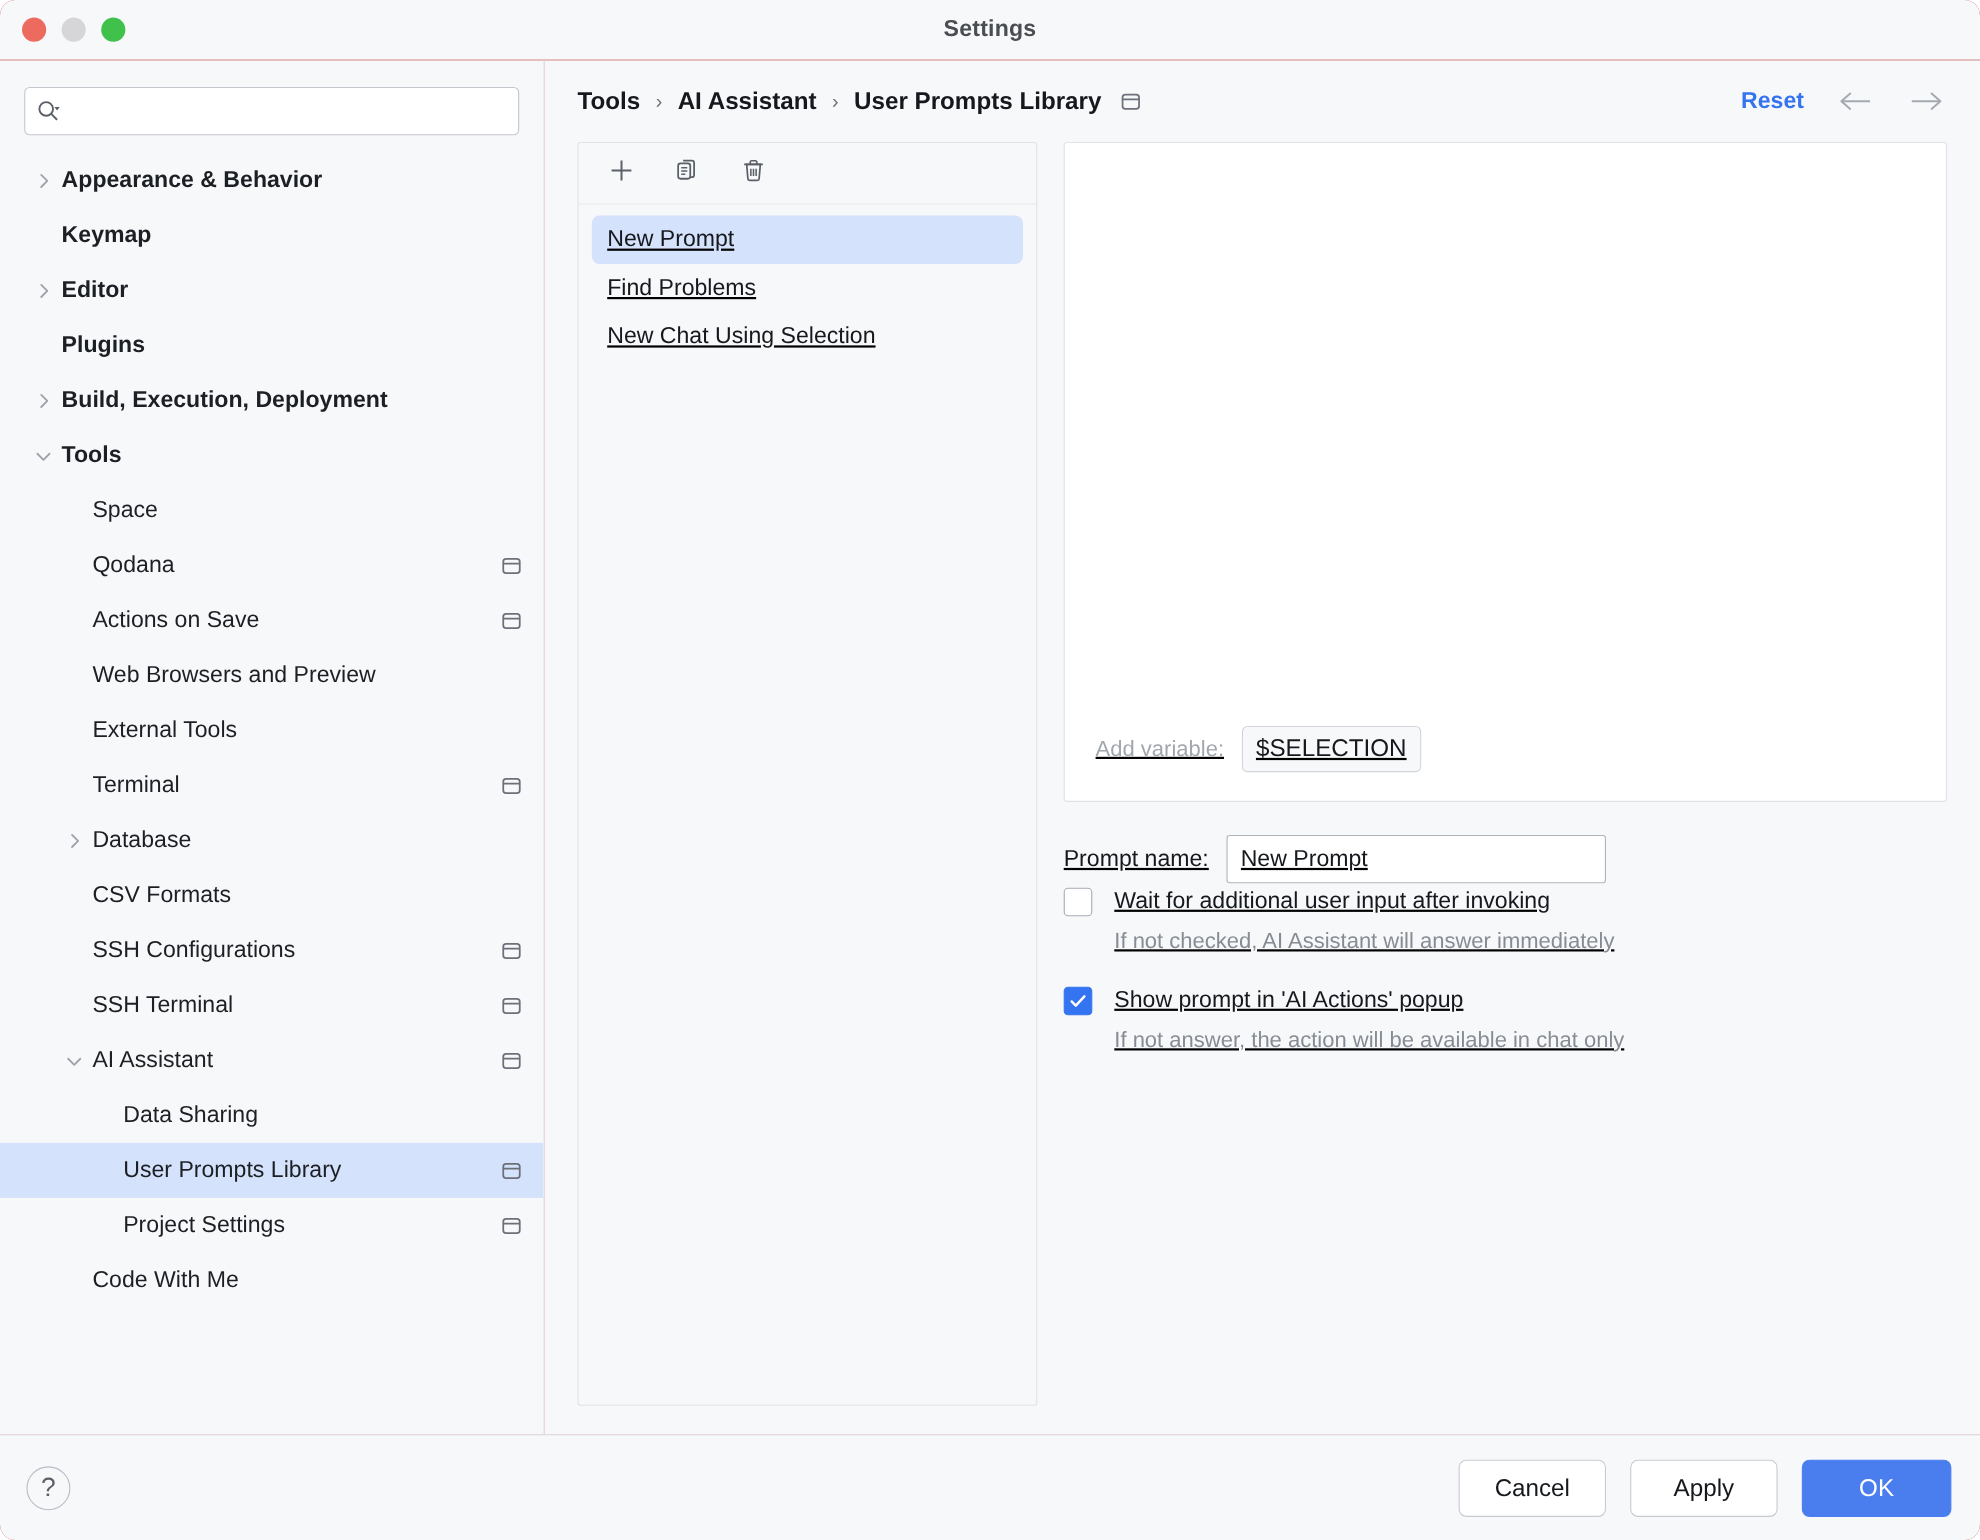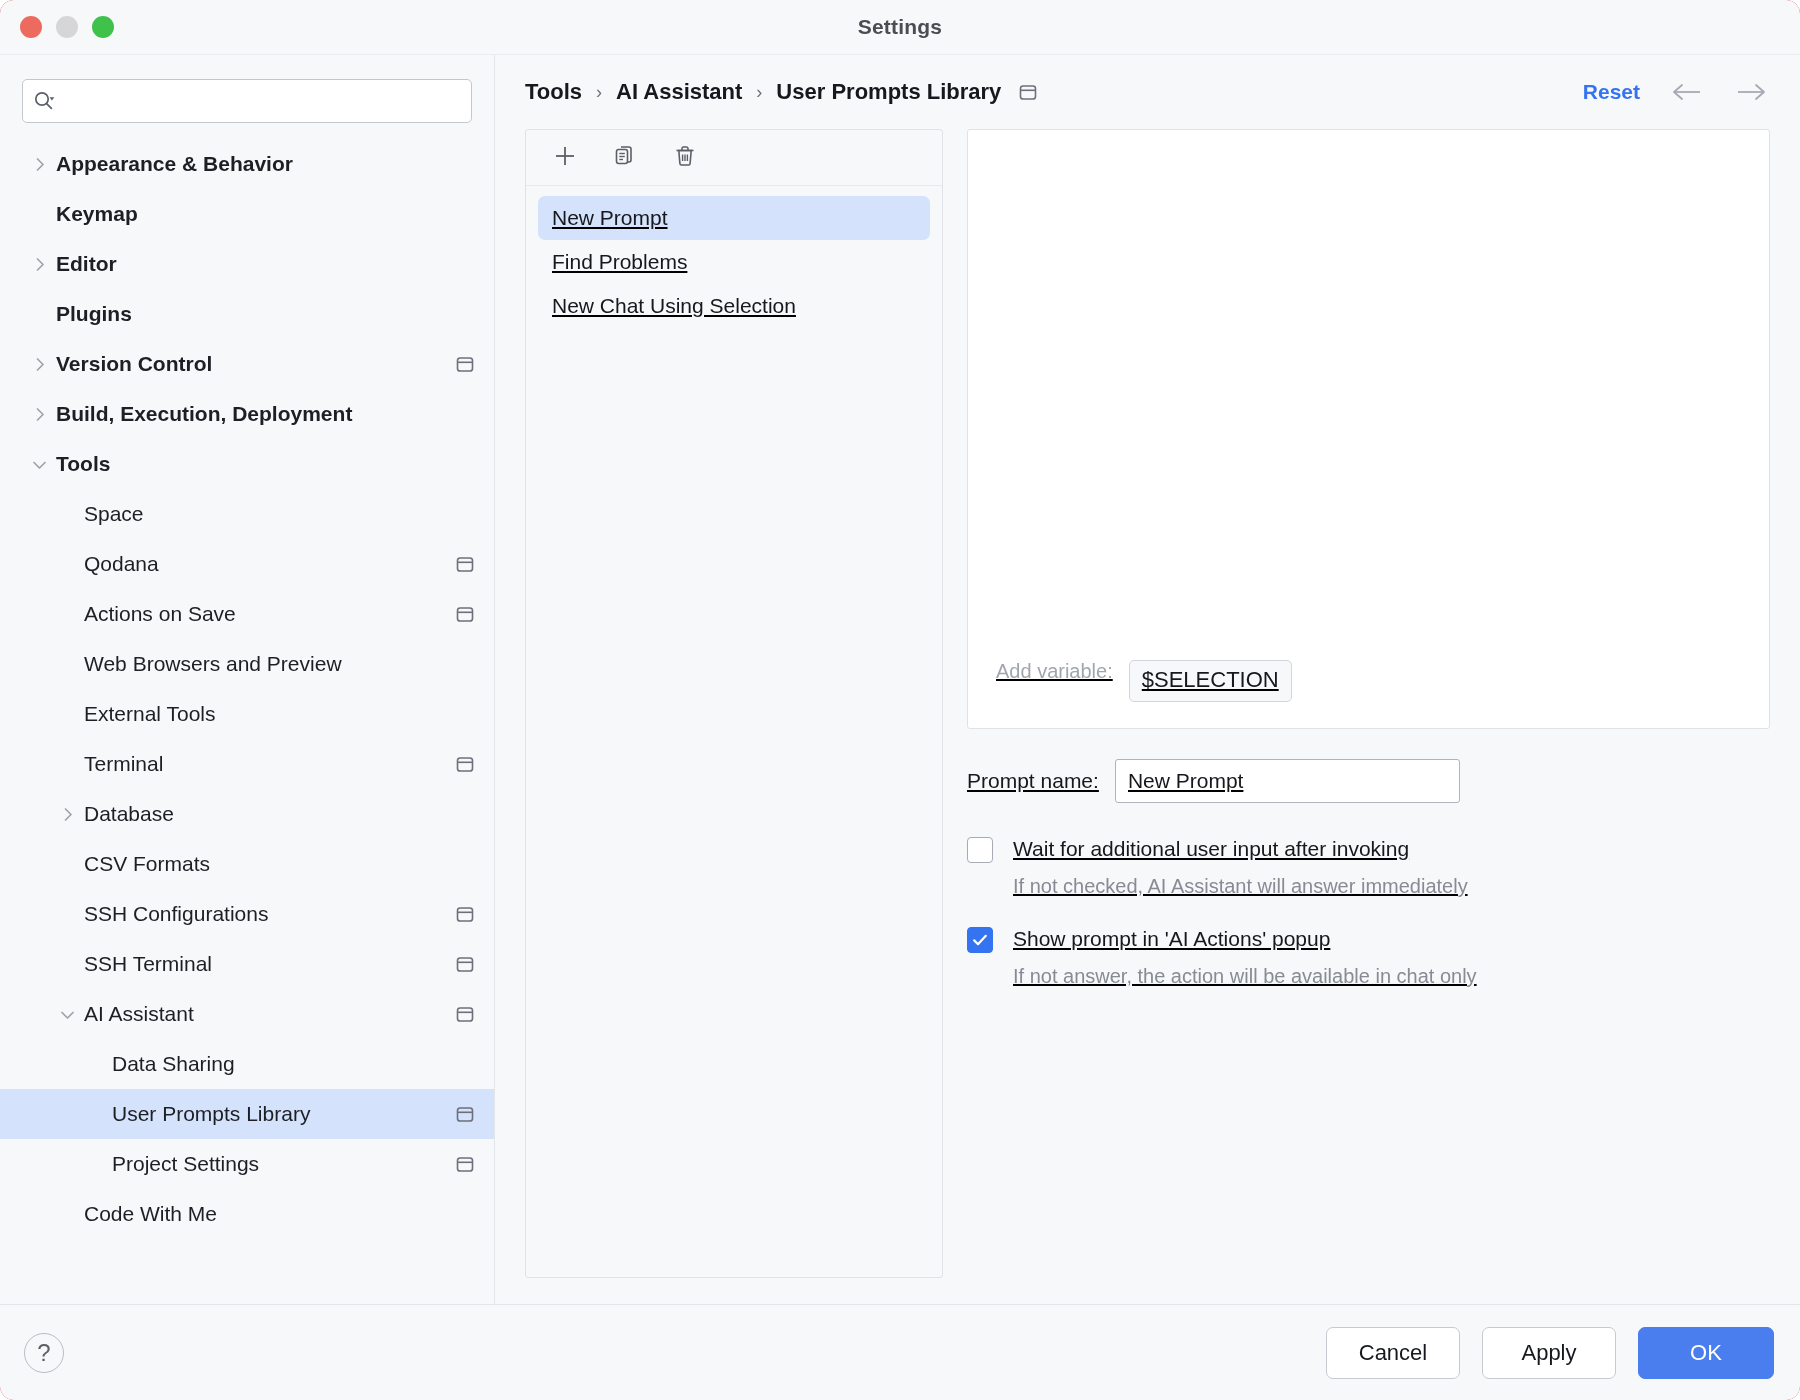--- a/index.html
+++ b/index.html
@@ -228,21 +228,21 @@
   .editor-text {
     flex: 1 1 auto;
     padding: 14px 16px;
     font-size: 19px;
     color: #15181c;
     white-space: pre-wrap;
     overflow: hidden;
   }
   .addvar-row {
     display: flex;
-    align-items: flex-start;
+    align-items: center;
     gap: 16px;
     padding: 0 0 26px 28px;
   }
   .addvar-label { font-size: 20px; color: #a1a6ae; }
   .var-chip {
     border: 1px solid #d2d5db;
     background: #f7f8fa;
     border-radius: 5px;
     padding: 6px 12px 8px 12px;
     font-size: 22px;
@@ -263,21 +263,21 @@
     border: 1px solid #b0b4bc;
     border-radius: 3px;
     background: #ffffff;
     font-family: "Liberation Sans", sans-serif;
     font-size: 21px;
     color: #15181c;
     padding: 0 12px;
     outline: none;
   }
 
-  .check-group { margin-top: 30px; }
+  .check-group { }
   .check-row { display: flex; align-items: flex-start; gap: 20px; }
   .cbox {
     width: 26px; height: 26px;
     flex: 0 0 26px;
     margin-top: 4px;
     border-radius: 4px;
     border: 1px solid #a6abb4;
     background: #ffffff;
     display: flex; align-items: center; justify-content: center;
     cursor: pointer;
@@ -384,35 +384,20 @@
               <svg width="19" height="19" viewBox="0 0 19 19">
                 <polyline points="" fill="none"></polyline>
                 <path d="M7.5,4 L13,9.5 L7.5,15" fill="none" stroke="#9ea3ab" stroke-width="1.7" stroke-linecap="round" stroke-linejoin="round"></path>
               </svg>
             </span>
             <span class="tree-label">Editor</span>
           </div>
           <div class="tree-row lvl0">
             <span class="twisty"></span>
             <span class="tree-label">Plugins</span>
-          </div>
-          <div class="tree-row lvl0">
-            <span class="twisty">
-              <svg width="19" height="19" viewBox="0 0 19 19">
-                <polyline points="" fill="none"></polyline>
-                <path d="M7.5,4 L13,9.5 L7.5,15" fill="none" stroke="#9ea3ab" stroke-width="1.7" stroke-linecap="round" stroke-linejoin="round"></path>
-              </svg>
-            </span>
-            <span class="tree-label">Version Control</span>
-            <span class="badge-slot">
-              <svg width="22" height="22" viewBox="0 0 22 22">
-                <rect x="3.5" y="5" width="15" height="13" rx="2.6" fill="none" stroke="#6c707a" stroke-width="1.6"></rect>
-                <line x1="3.5" y1="9.3" x2="18.5" y2="9.3" stroke="#6c707a" stroke-width="1.6"></line>
-              </svg>
-            </span>
           </div>
           <div class="tree-row lvl0">
             <span class="twisty">
               <svg width="19" height="19" viewBox="0 0 19 19">
                 <polyline points="" fill="none"></polyline>
                 <path d="M7.5,4 L13,9.5 L7.5,15" fill="none" stroke="#9ea3ab" stroke-width="1.7" stroke-linecap="round" stroke-linejoin="round"></path>
               </svg>
             </span>
             <span class="tree-label">Build, Execution, Deployment</span>
           </div>

